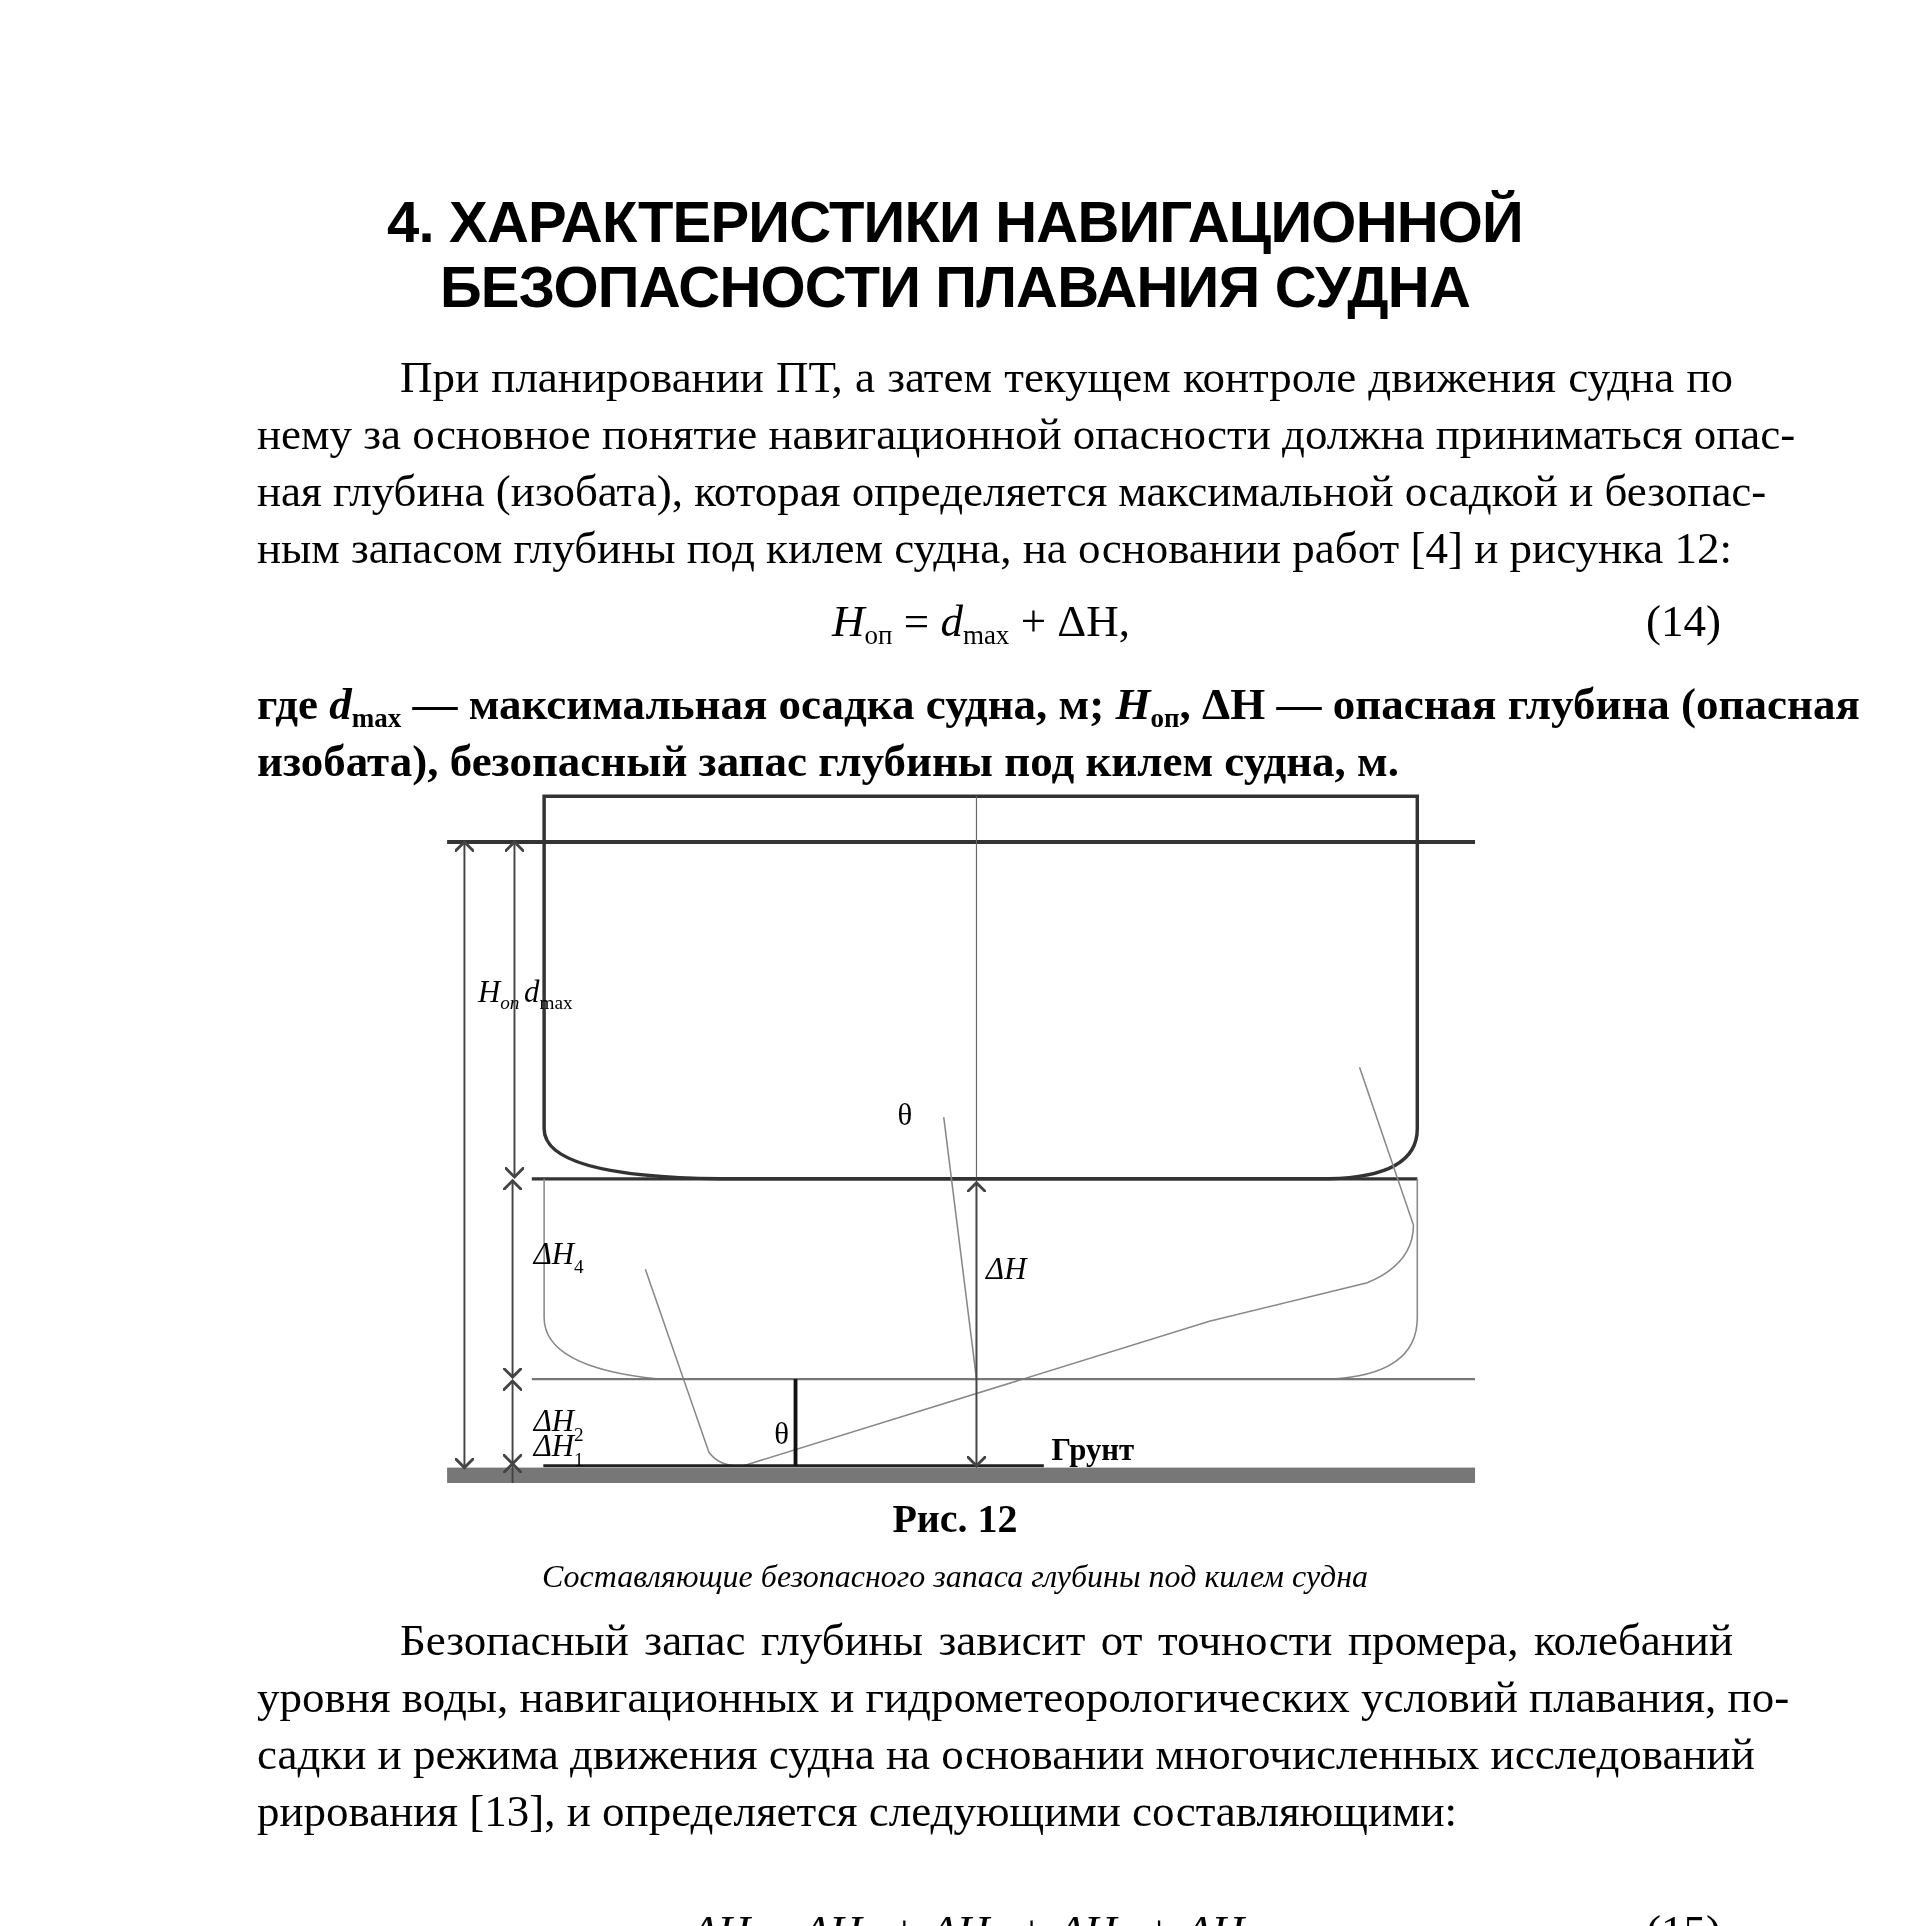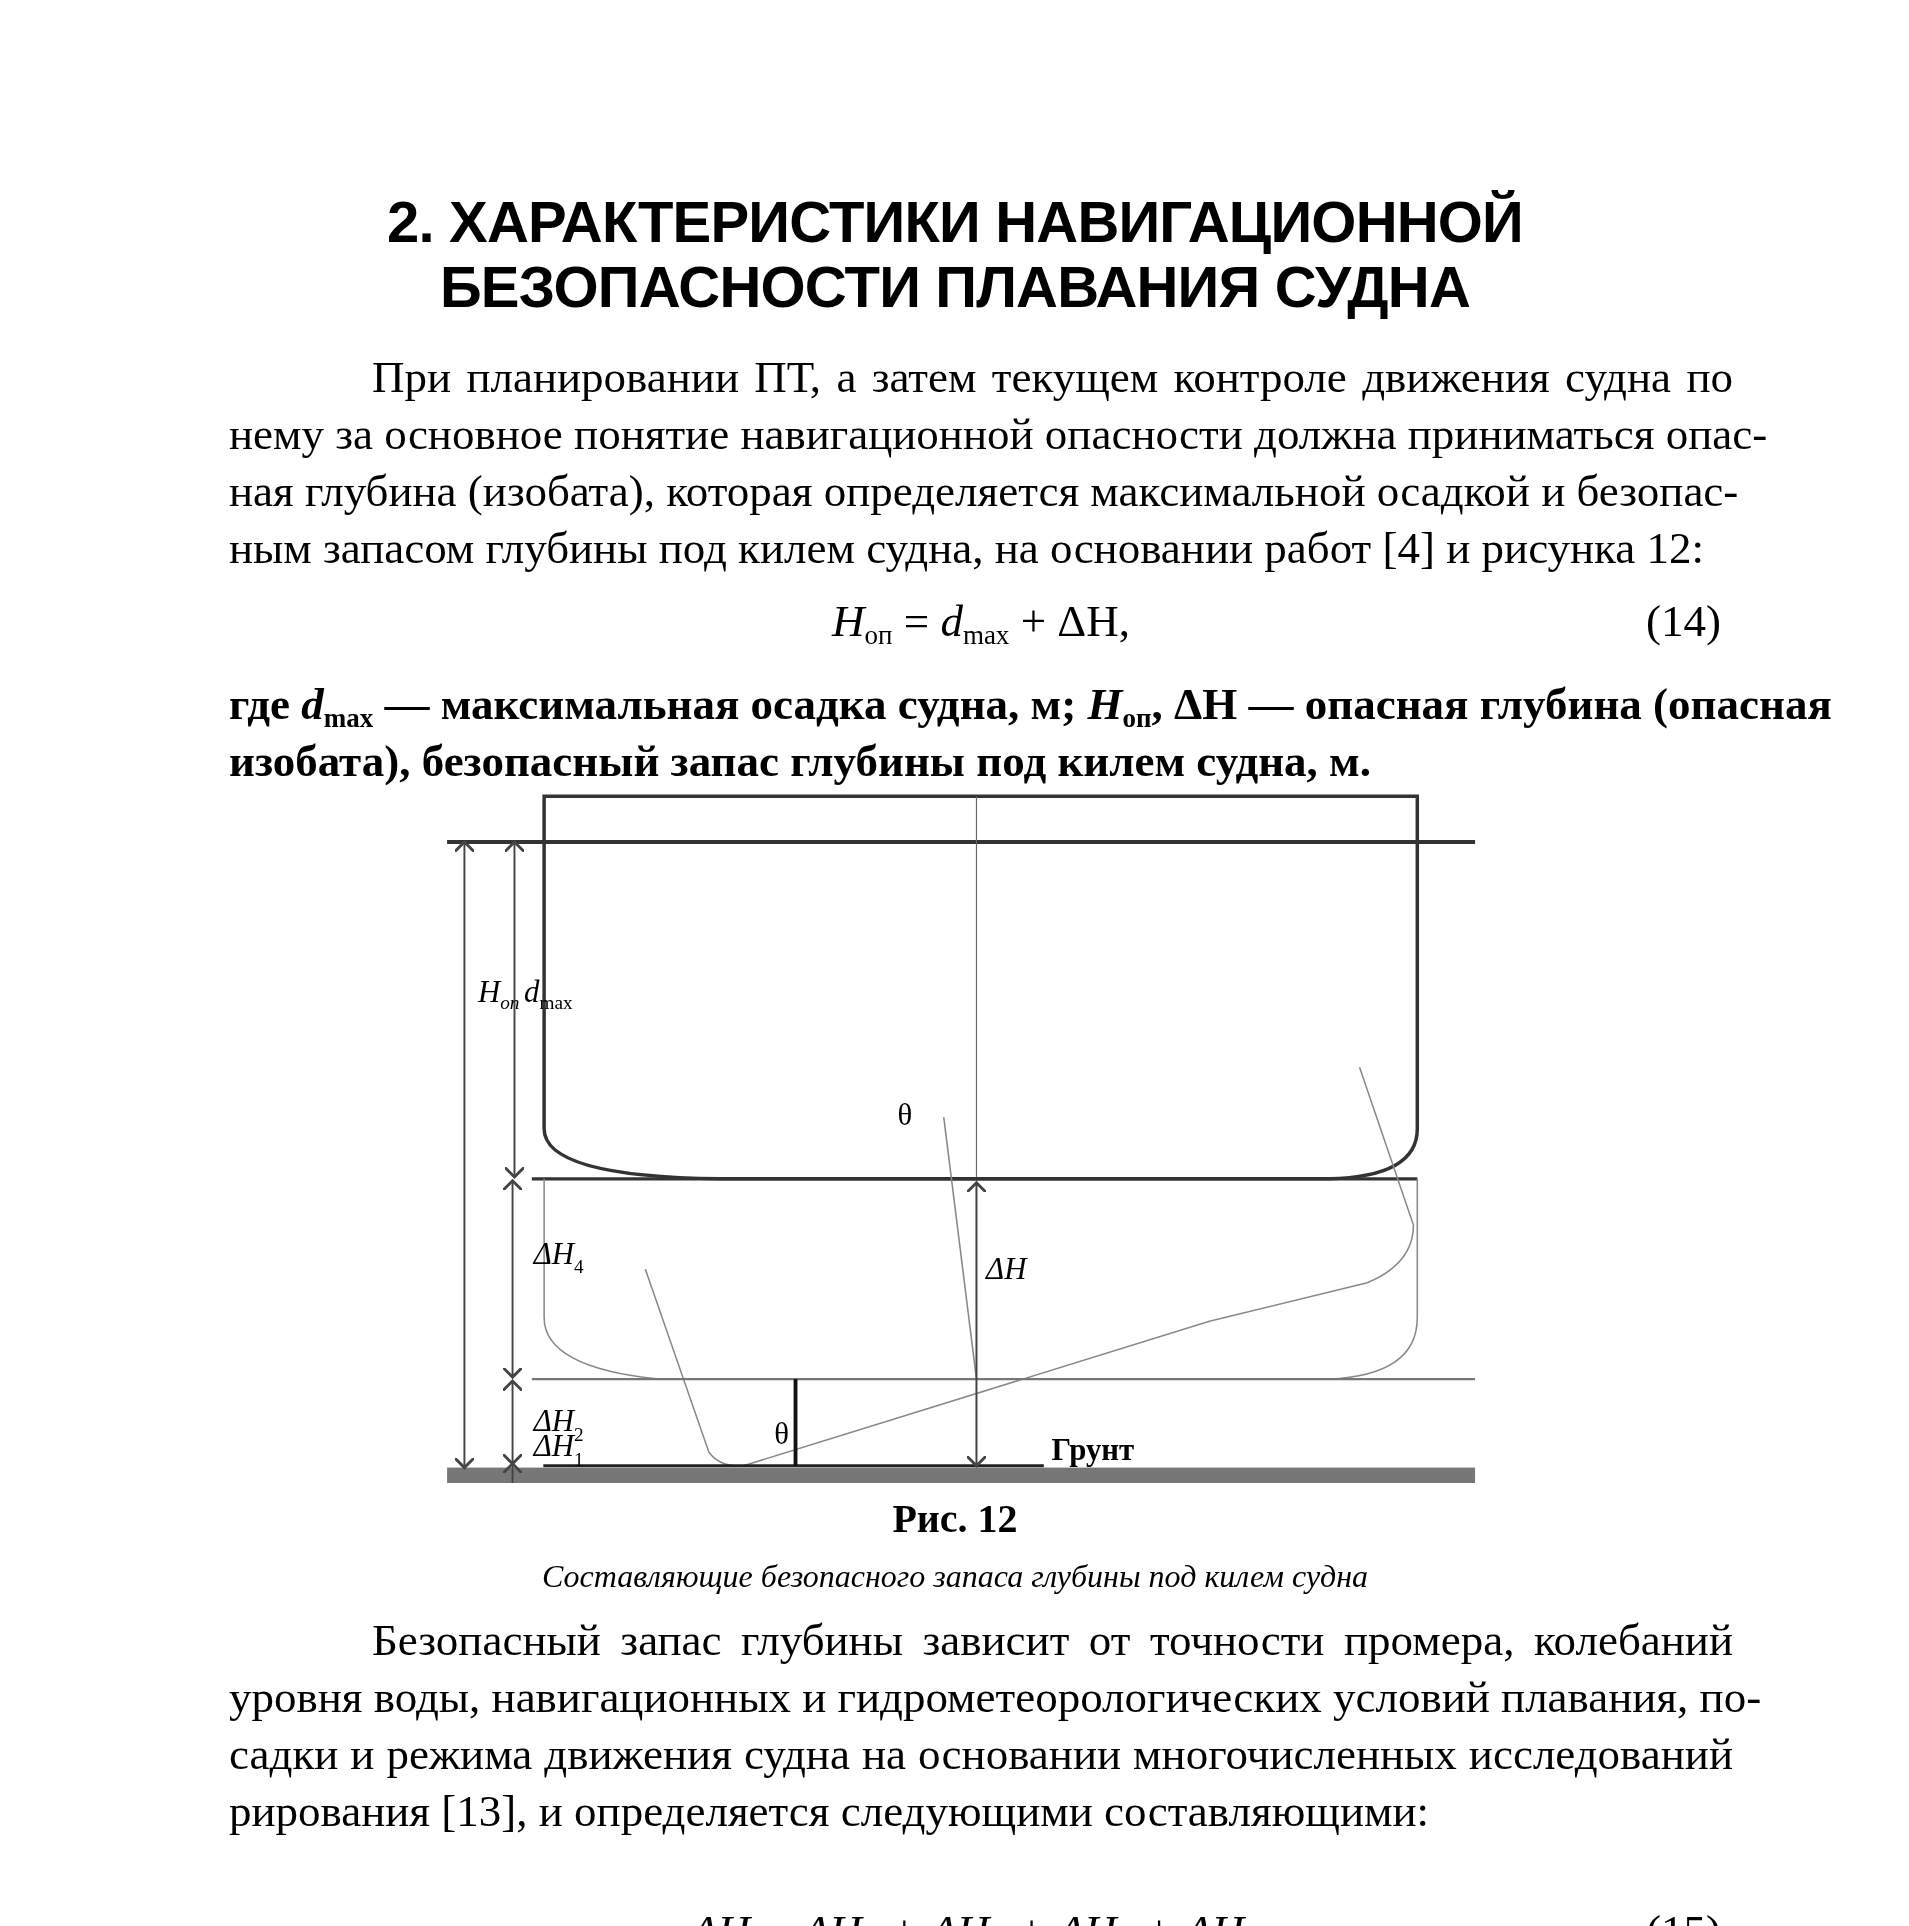--- a/index.html
+++ b/index.html
@@ -6,21 +6,21 @@
     body { width: 1910px; height: 2701px; position: relative; overflow: hidden;
       font-family: "Liberation Serif", "DejaVu Serif", serif; color: #000; }
     .page { position: absolute; left: 0; top: 0; width: 1910px; height: 2701px; }
 
     .title { position: absolute; left: 0; width: 1910px; text-align: center;
       font-family: "Liberation Sans", "DejaVu Sans", sans-serif; font-weight: bold;
       font-size: 58px; line-height: 65px; top: 189px; letter-spacing: -0.8px; }
 
     .text { position: absolute; left: 229px; width: 1504px; font-size: 45px;
       line-height: 57px; text-align: justify; }
-    .line { display: block; height: 57px; white-space: nowrap; text-align-last: justify; text-align: justify; }
+    .line { display: block; height: 57px; white-space: nowrap; text-align-last: justify; text-align: justify; margin-left: 28px; }
     .line.last { text-align-last: left; }
     .indent { padding-left: 143px; }
 
     .formula { position: absolute; left: 229px; width: 1504px; font-size: 45px; height: 58px; }
     .formula .expr { position: absolute; left: 0; width: 100%; text-align: center; }
     .formula .num { position: absolute; right: 12px; }
     i { font-style: italic; }
     sub { font-size: 27px; vertical-align: -7.7px; line-height: 0; }
 
     .figure { position: absolute; left: 443px; top: 790px; width: 1040px; height: 693px; }
@@ -28,21 +28,21 @@
       font-weight: bold; font-size: 40px; }
     .caption-text { position: absolute; left: 0; width: 1910px; top: 1558px; text-align: center;
       font-style: italic; font-size: 32px; }
   </style>
 </head>
 <body>
 
 <div class="page">
 
   <div class="title">
-    <div>2. ХАРАКТЕРИСТИКИ НАВИГАЦИОННОЙ</div>
+    <div>4. ХАРАКТЕРИСТИКИ НАВИГАЦИОННОЙ</div>
     <div>БЕЗОПАСНОСТИ ПЛАВАНИЯ СУДНА</div>
   </div>
 
   <div class="text" style="top:349px;">
     <span class="line indent">При планировании ПТ, а затем текущем контроле движения судна по</span>
     <span class="line">нему за основное понятие навигационной опасности должна приниматься опас-</span>
     <span class="line">ная глубина (изобата), которая определяется максимальной осадкой и безопас-</span>
     <span class="line last">ным запасом глубины под килем судна, на основании работ [4] и рисунка 12:</span>
   </div>
 

